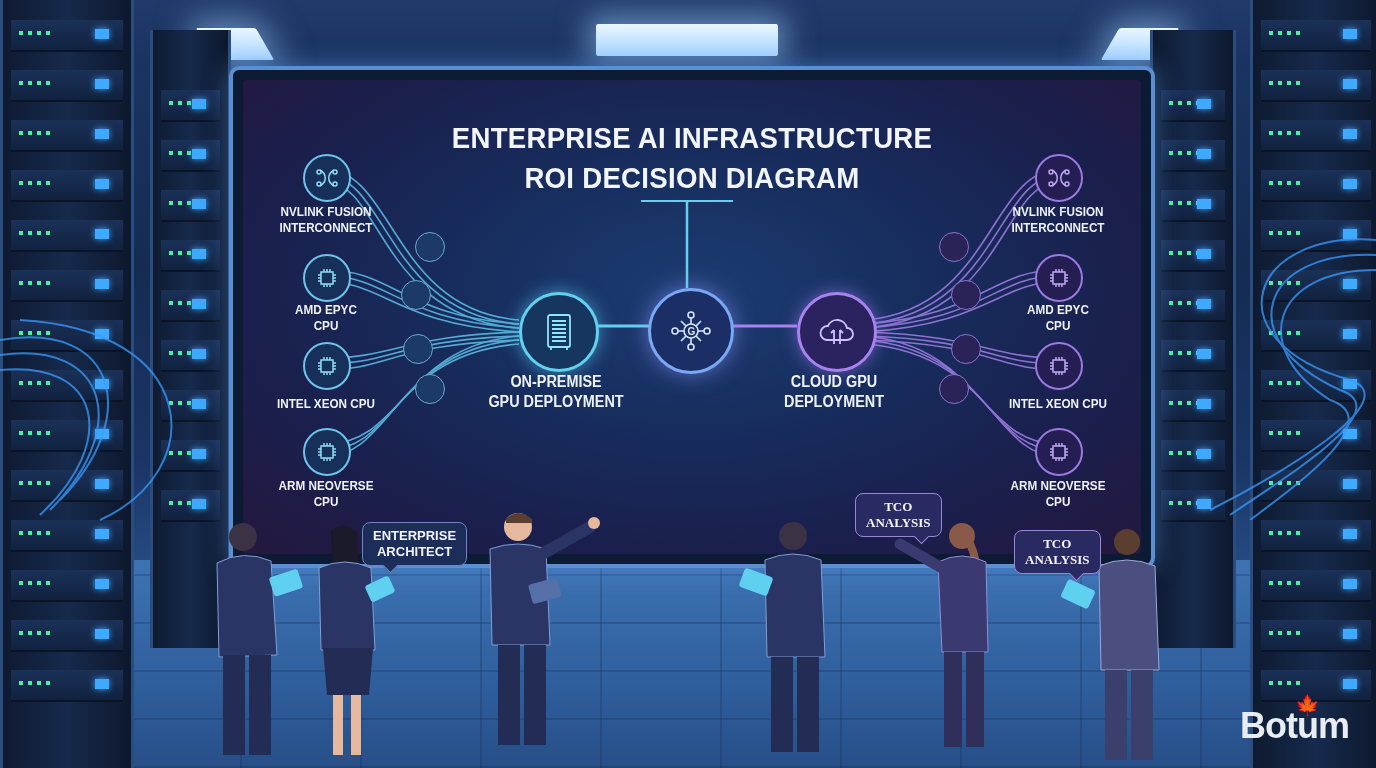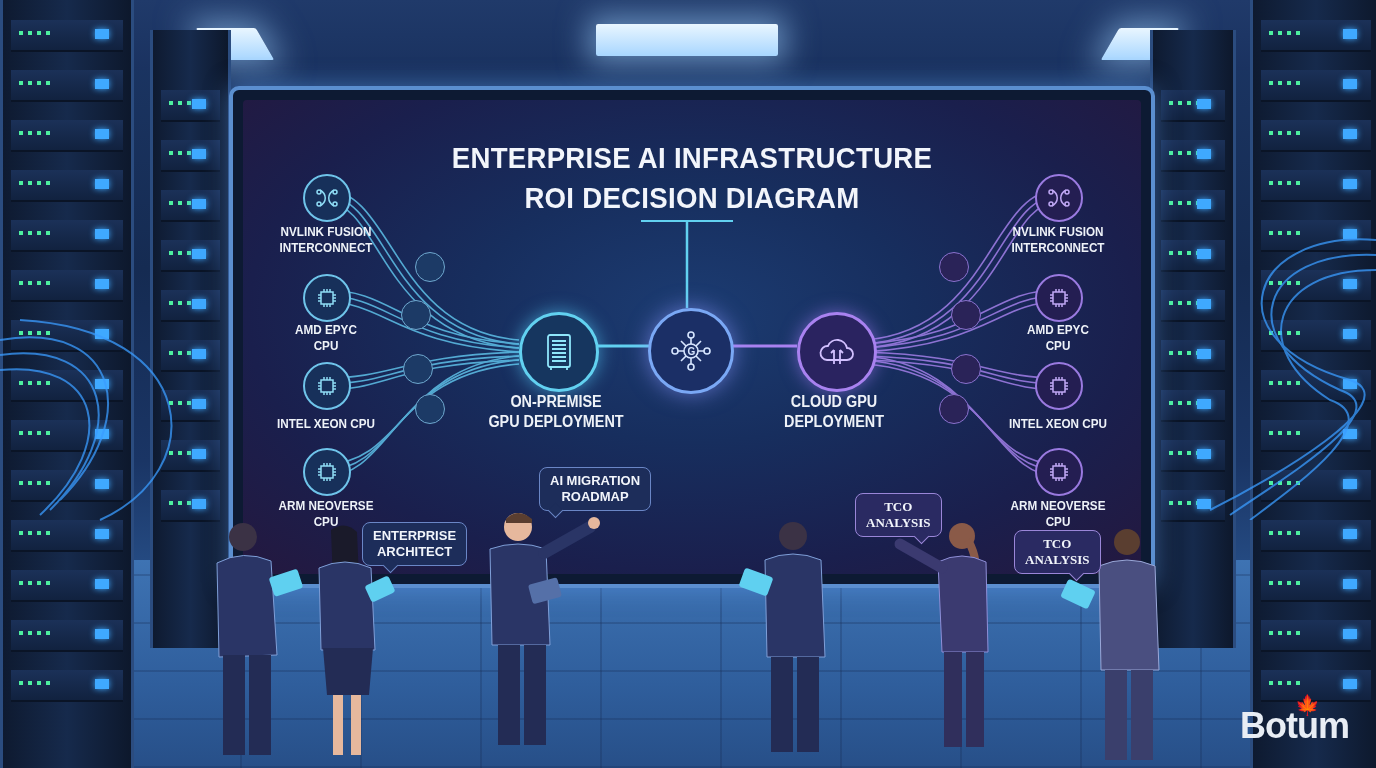--- a/index.html
+++ b/index.html
@@ -21,21 +21,21 @@
     border-left:3px solid #2b4c7f;border-right:3px solid #2b4c7f;}
   .rack .unit{position:absolute;left:8px;right:8px;height:30px;
     background:linear-gradient(180deg,#1b3158,#11223f);border-bottom:2px solid #0a1426;}
   .rack .unit::before{content:"";position:absolute;left:8px;top:11px;width:36px;height:4px;
     background:repeating-linear-gradient(90deg,#4df0a0 0 4px,transparent 4px 9px);}
   .rack .unit::after{content:"";position:absolute;right:14px;top:9px;width:14px;height:10px;
     background:#3fa9ff;box-shadow:0 0 6px #3fa9ff;}
   .cables{position:absolute;}
   .board{position:absolute;left:229px;top:66px;width:918px;height:494px;
     border:4px solid #5b8fd0;border-radius:10px;background:#0d1a33;
-    box-shadow:0 0 24px rgba(90,150,230,.55);margin-top:20px;}
+    box-shadow:0 0 24px rgba(90,150,230,.55);}
   .screen{position:absolute;left:10px;top:10px;right:10px;bottom:10px;border-radius:4px;
     background:radial-gradient(ellipse at 50% 45%,#1c3c72 0%,#172e5e 35%,#1a1f4d 70%,#24183f 100%);}
   .title{position:absolute;left:0;right:0;top:38px;text-align:center;color:#f2f5fb;
     font-weight:700;font-size:30px;line-height:40px;letter-spacing:.3px;
     font-family:"Liberation Sans",sans-serif;transform:scaleX(.92);}
   .node{position:absolute;border-radius:50%;display:flex;align-items:center;justify-content:center;}
   .node.sm{width:44px;height:44px;border:2px solid #6fc4ea;background:#17305a;}
   .node.sm.violet{border-color:#9a7ae0;background:#241e52;}
   .node.hub{width:28px;height:28px;border:1.5px solid #6fa8cf;background:#1c3a66;}
   .node.hub.violet{border-color:#8a72cf;background:#2a2358;}
@@ -396,25 +396,20 @@
     <rect x="50" y="150" width="22" height="90" fill="#3a3f6c"></rect>
       <rect x="76" y="150" width="22" height="90" fill="#3a3f6c"></rect>
     <rect x="8" y="64" width="30" height="20" rx="3" fill="#5fd0f0" transform="rotate(25 23 74)"></rect>
   </svg>
 
   <div class="bubble" style="left:362px;top:522px;">
     <div>ENTERPRISE</div>
       <div>ARCHITECT</div>
     <span class="tail" style="left:22px;bottom:-6px;"></span>
   </div>
-  <div class="bubble" style="left:539px;top:467px;">
-    <div>AI MIGRATION</div>
-      <div>ROADMAP</div>
-    <span class="tail" style="left:10px;bottom:-6px;"></span>
-  </div>
   <div class="bubble v" style="left:855px;top:493px;">
     <div>TCO</div>
       <div>ANALYSIS</div>
     <span class="tail" style="right:14px;bottom:-6px;"></span>
   </div>
   <div class="bubble v" style="left:1014px;top:530px;">
     <div>TCO</div>
       <div>ANALYSIS</div>
     <span class="tail" style="right:18px;bottom:-6px;"></span>
   </div>

